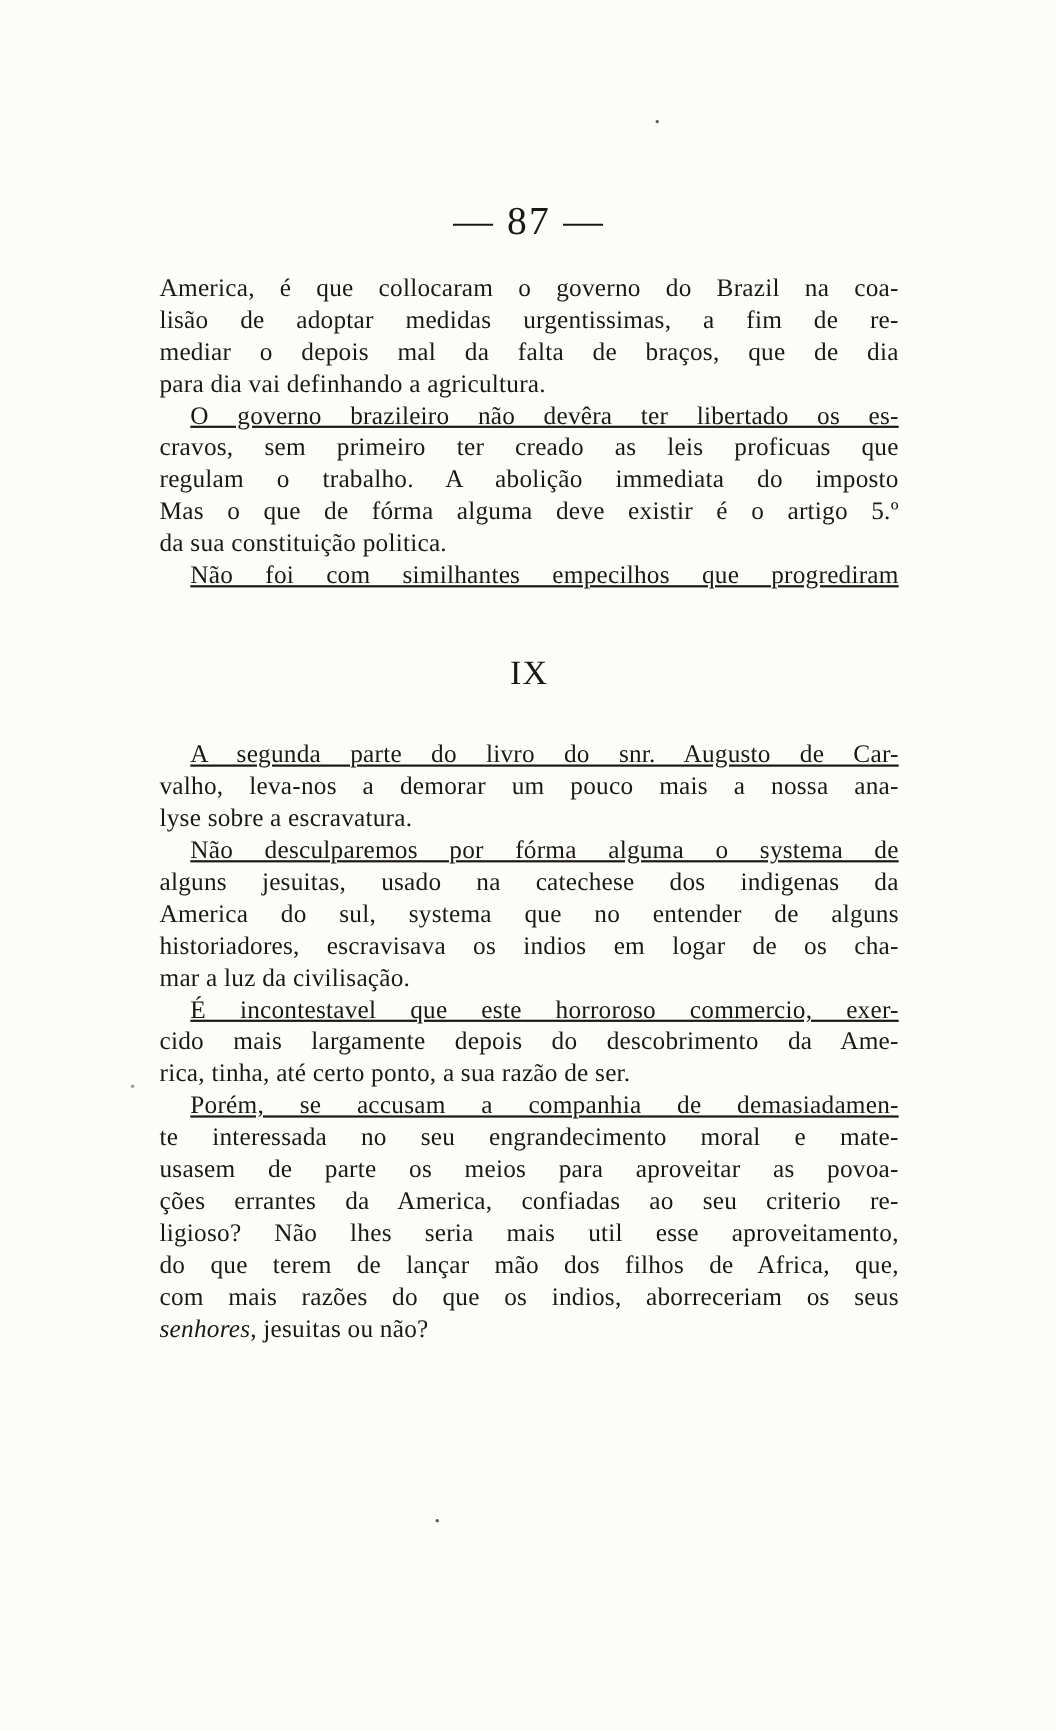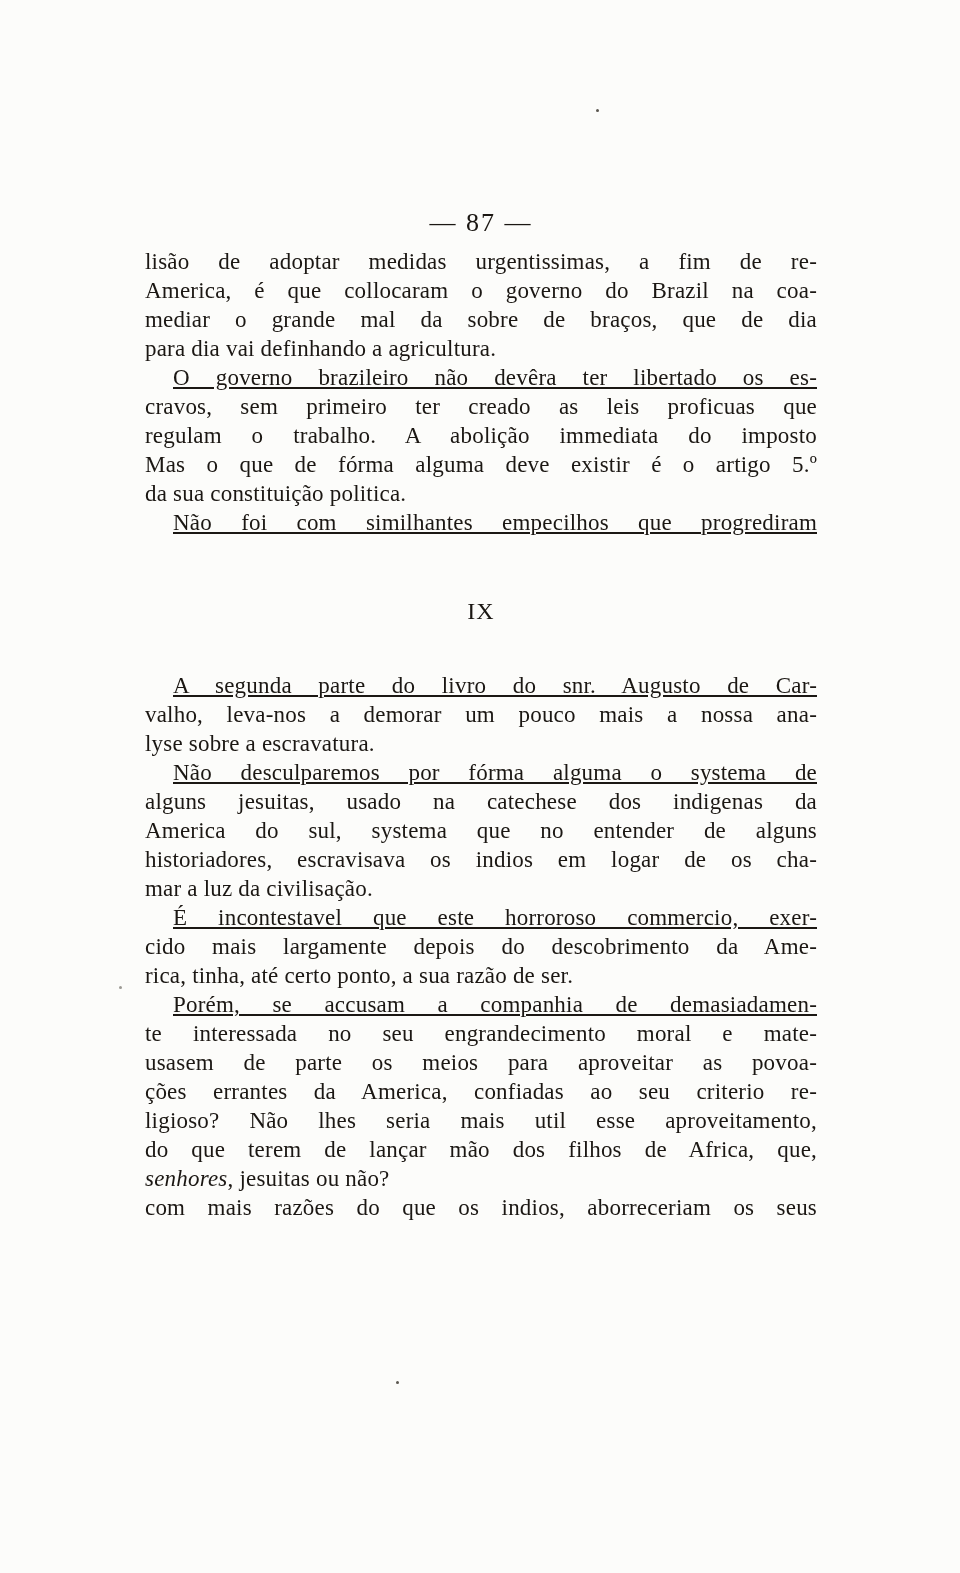--- a/index.html
+++ b/index.html
@@ -11,25 +11,25 @@
     position: relative;
     width: 960px;
     height: 1573px;
     background: #fcfcfa;
     font-family: "Liberation Serif", serif;
     color: #1b1713;
     overflow: hidden;
   }
   .page-number {
     position: absolute;
-    top: 208px;
+    top: 180px;
     left: 145px;
     width: 672px;
     text-align: center;
-    font-size: 26px;
+    font-size: 36px;
     letter-spacing: 2px;
   }
   .text-block {
     position: absolute;
     top: 247px;
     left: 145px;
     width: 672px;
     font-size: 23px;
     line-height: 29px;
   }
@@ -37,44 +37,44 @@
   .line {
     text-align: justify;
     text-align-last: justify;
     text-justify: inter-word;
     letter-spacing: 0.2px;
   }
   .line.last { text-align-last: left; }
   .line.first { text-indent: 28px; text-decoration: underline; }
   .heading {
     text-align: center;
-    font-size: 24px;
+    font-size: 31px;
     letter-spacing: 1px;
     margin: 60px 0 45px 0;
   }
   .italic { font-style: italic; }
   .speck {
     position: absolute;
     background: #5a564f;
     border-radius: 50%;
   }
   .s1 { left: 596px; top: 109px; width: 3px; height: 3px; }
   .s2 { left: 396px; top: 1381px; width: 3px; height: 3px; }
   .s3 { left: 119px; top: 986px; width: 3px; height: 3px; opacity: 0.6; }
 </style>
 </head>
 <body>
 
 <div class="page">
   <div class="page-number">— 87 —</div>
   <div class="text-block">
       <div class="paragraph">
+        <div class="line">America, é que collocaram o governo do Brazil na coa-</div>
         <div class="line">lisão de adoptar medidas urgentissimas, a fim de re-</div>
-        <div class="line">America, é que collocaram o governo do Brazil na coa-</div>
-        <div class="line">mediar o grande mal da sobre de braços, que de dia</div>
+        <div class="line">mediar o depois mal da falta de braços, que de dia</div>
         <div class="line last">para dia vai definhando a agricultura.</div>
       </div>
       <div class="paragraph">
         <div class="line first">O governo brazileiro não devêra ter libertado os es-</div>
         <div class="line">cravos, sem primeiro ter creado as leis proficuas que</div>
         <div class="line">regulam o trabalho. A abolição immediata do imposto</div>
         <div class="line">Mas o que de fórma alguma deve existir é o artigo 5.º</div>
         <div class="line last">da sua constituição politica.</div>
       </div>
       <div class="paragraph">
@@ -98,20 +98,20 @@
         <div class="line">cido mais largamente depois do descobrimento da Ame-</div>
         <div class="line last">rica, tinha, até certo ponto, a sua razão de ser.</div>
       </div>
       <div class="paragraph">
         <div class="line first">Porém, se accusam a companhia de demasiadamen-</div>
         <div class="line">te interessada no seu engrandecimento moral e mate-</div>
         <div class="line">usasem de parte os meios para aproveitar as povoa-</div>
         <div class="line">ções errantes da America, confiadas ao seu criterio re-</div>
         <div class="line">ligioso? Não lhes seria mais util esse aproveitamento,</div>
         <div class="line">do que terem de lançar mão dos filhos de Africa, que,</div>
+        <div class="line">com mais razões do que os indios, aborreceriam os seus</div>
         <div class="line last"><span class="italic">senhores</span><span>, jesuitas ou não?</span></div>
-        <div class="line">com mais razões do que os indios, aborreceriam os seus</div>
       </div>
     </div>
   <div class="speck s1"></div>
   <div class="speck s2"></div>
   <div class="speck s3"></div>
 </div>
 
 </body></html>

